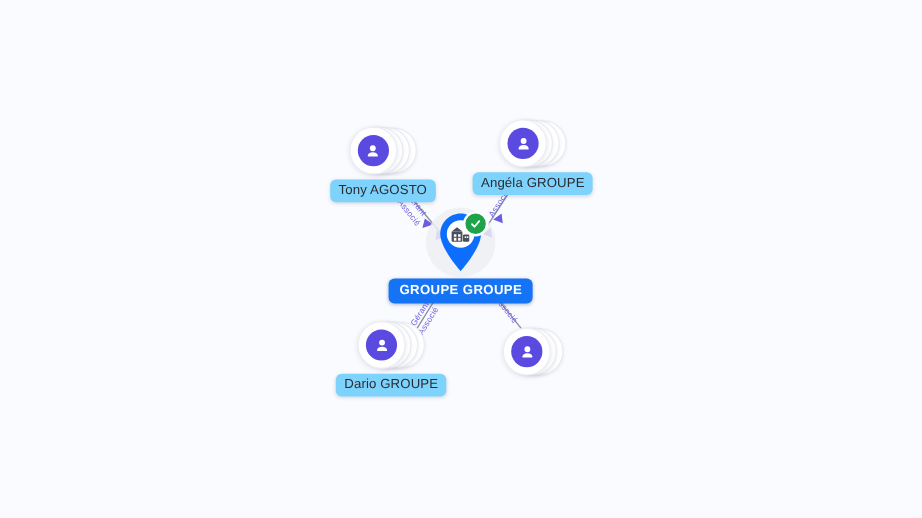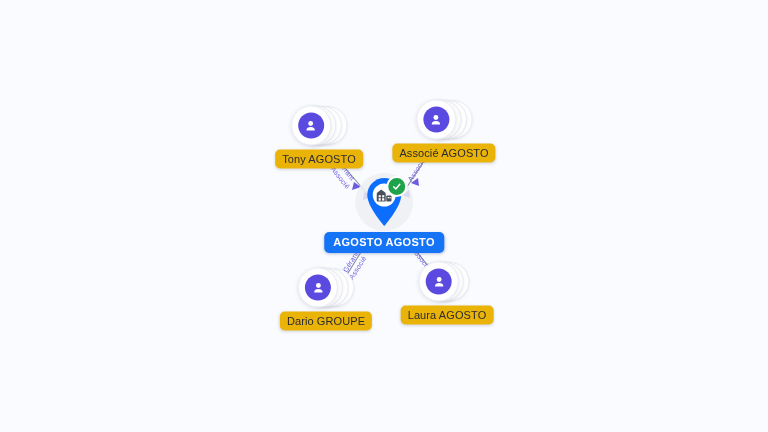--- a/index.html
+++ b/index.html
@@ -80,21 +80,21 @@
     border-radius: 50%;
     background: #5b4ae0;
     display: flex;
     align-items: center;
     justify-content: center;
   }
   .person-disc svg { display: block; }
 
   .node-label {
     margin-top: 4px;
-    background: #eab308;
+    background: #7dd3fc;
     border-radius: 5px;
     padding: 3px 7px 4px 7px;
     font-size: 11px;
     line-height: 12px;
     color: #2b2b33;
     white-space: nowrap;
     box-shadow: 0 1px 3px rgba(40,50,90,.16);
     letter-spacing: .1px;
   }
 
@@ -225,21 +225,21 @@
       <div class="stack-ghost g1"></div>
       <div class="person-avatar">
         <div class="person-disc">
           <svg width="15" height="15" viewBox="0 0 24 24" fill="#ffffff">
             <circle cx="12" cy="8" r="3.9"></circle>
             <path d="M12 13.4c-4 0-6.6 2.2-6.6 4.4v1.4h13.2v-1.4c0-2.2-2.6-4.4-6.6-4.4z"></path>
           </svg>
         </div>
       </div>
     </div>
-    <div class="node-label">Associé AGOSTO</div>
+    <div class="node-label">Angéla GROUPE</div>
   </div>
 
   <div class="node" style="left:326px; top:299px;">
     <div class="person-stack">
       <div class="stack-ghost g3"></div>
       <div class="stack-ghost g2"></div>
       <div class="stack-ghost g1"></div>
       <div class="person-avatar">
         <div class="person-disc">
           <svg width="15" height="15" viewBox="0 0 24 24" fill="#ffffff">
@@ -258,21 +258,20 @@
       <div class="stack-ghost g1"></div>
       <div class="person-avatar">
         <div class="person-disc">
           <svg width="15" height="15" viewBox="0 0 24 24" fill="#ffffff">
             <circle cx="12" cy="8" r="3.9"></circle>
             <path d="M12 13.4c-4 0-6.6 2.2-6.6 4.4v1.4h13.2v-1.4c0-2.2-2.6-4.4-6.6-4.4z"></path>
           </svg>
         </div>
       </div>
     </div>
-    <div class="node-label">Laura AGOSTO</div>
   </div>
 
   <div class="company-node" style="left:384px; top:213px;">
     <div class="company-halo">
       <div class="pin-wrap">
         <svg width="44" height="52" viewBox="0 0 44 52" xmlns="http://www.w3.org/2000/svg">
           <path d="M22 2C12.6 2 5 9.6 5 19c0 12 17 31 17 31s17-19 17-31C39 9.6 31.4 2 22 2z" fill="#0d6efd"></path>
           <circle cx="22" cy="19" r="11.5" fill="#ffffff"></circle>
           <g fill="#4a4f5c">
             <rect x="14.5" y="17" width="9" height="8.5" rx="0.8"></rect>
@@ -286,16 +285,16 @@
             <rect x="27.2" y="21" width="1.3" height="1.3" fill="#ffffff"></rect>
           </g>
         </svg>
         <div class="verified-badge">
           <svg width="9" height="9" viewBox="0 0 24 24" fill="none" stroke="#ffffff" stroke-width="4" stroke-linecap="round" stroke-linejoin="round">
             <polyline points="4,13 9.5,18.5 20,6"></polyline>
           </svg>
         </div>
       </div>
     </div>
-    <div class="company-label">AGOSTO AGOSTO</div>
+    <div class="company-label">GROUPE GROUPE</div>
   </div>
 
 </div>
 
 </body></html>

